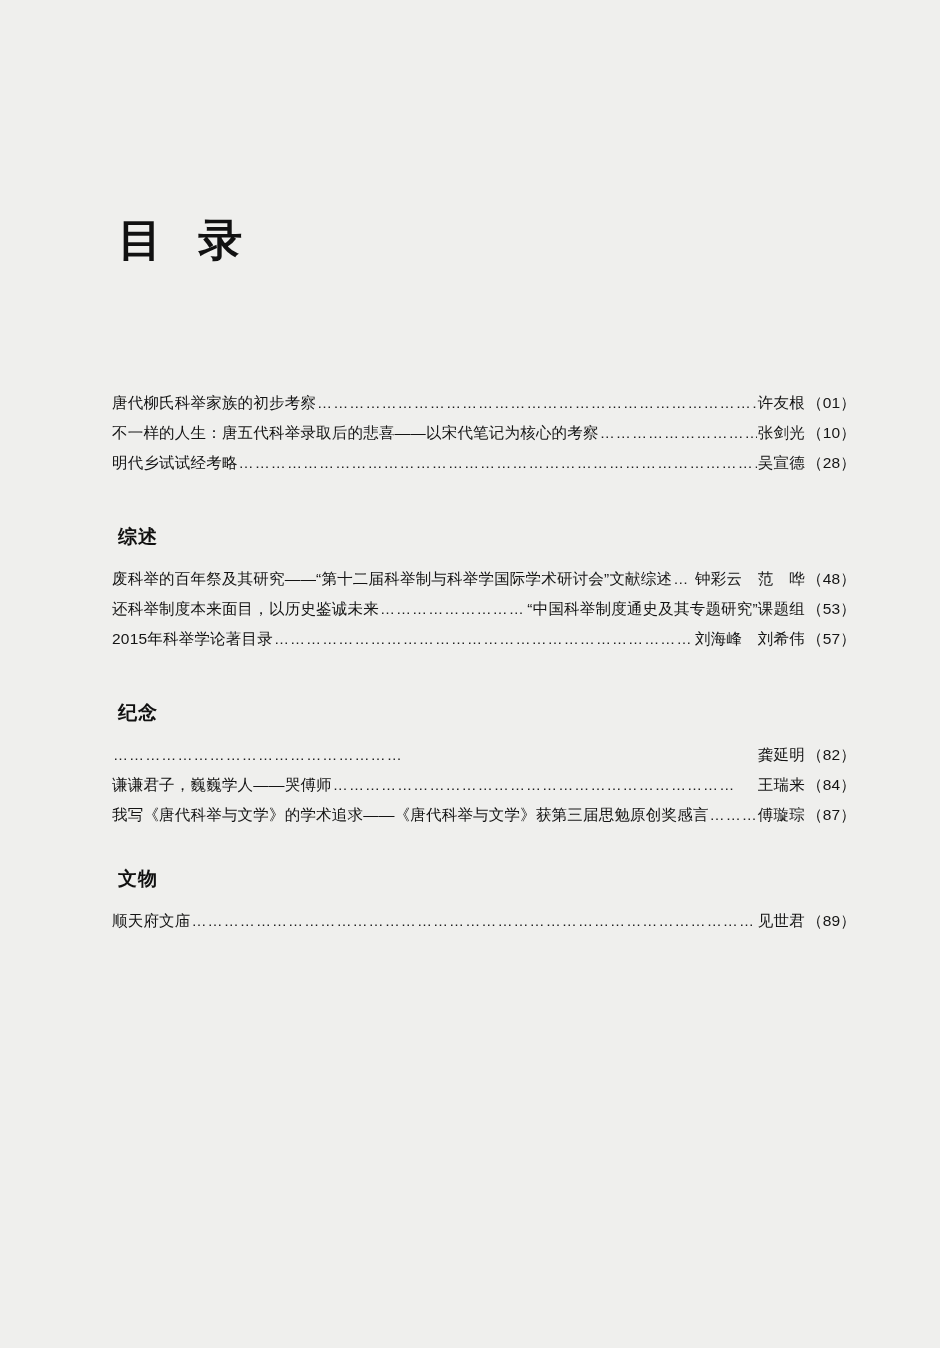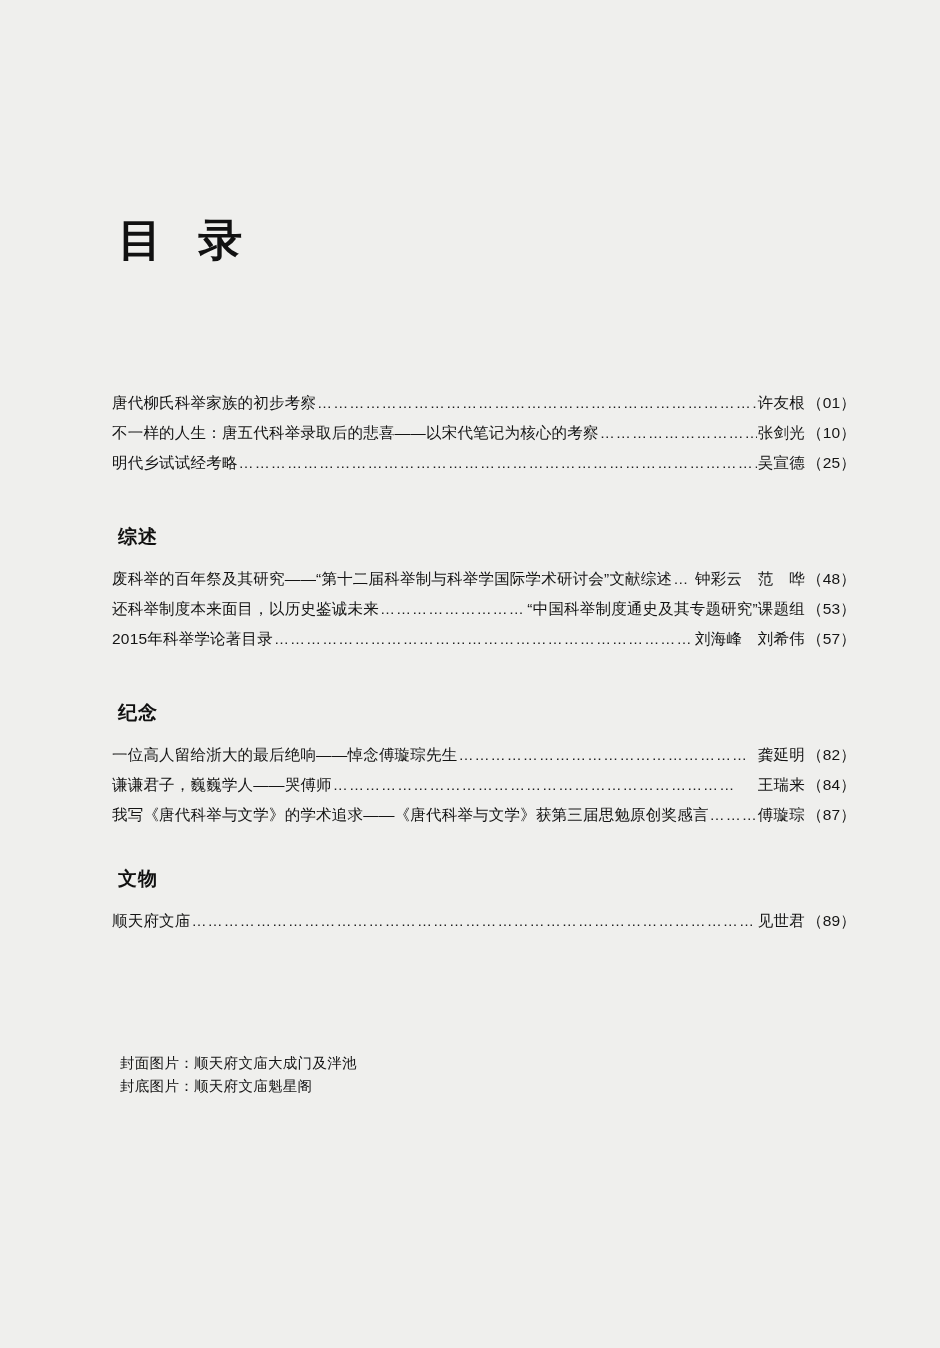--- a/index.html
+++ b/index.html
@@ -121,21 +121,21 @@
         <span class="etitle">不一样的人生：唐五代科举录取后的悲喜——以宋代笔记为核心的考察</span>
         <span class="leader">…………………………</span>
         <span class="eauthor">张剑光</span>
         <span class="epage">（10）</span>
       </div>
 
       <div class="entry">
         <span class="etitle">明代乡试试经考略</span>
         <span class="leader">………………………………………………………………………………………</span>
         <span class="eauthor">吴宣德</span>
-        <span class="epage">（25）</span>
+        <span class="epage">（28）</span>
       </div>
     </div>
 
     <div class="section sec-zongshu">
       <div class="section-heading">综述</div>
 
       <div class="entry">
         <span class="etitle">废科举的百年祭及其研究——“第十二届科举制与科举学国际学术研讨会”文献综述</span>
         <span class="leader">…</span>
         <span class="eauthor">钟彩云　范　哗</span>
@@ -154,21 +154,20 @@
         <span class="leader">……………………………………………………………………………</span>
         <span class="eauthor">刘海峰　刘希伟</span>
         <span class="epage">（57）</span>
       </div>
     </div>
 
     <div class="section sec-jinian">
       <div class="section-heading">纪念</div>
 
       <div class="entry">
-        <span class="etitle">一位高人留给浙大的最后绝响——悼念傅璇琮先生</span>
         <span class="leader">………………………………………………</span>
         <span class="eauthor">龚延明</span>
         <span class="epage">（82）</span>
       </div>
 
       <div class="entry">
         <span class="etitle">谦谦君子，巍巍学人——哭傅师</span>
         <span class="leader">…………………………………………………………………</span>
         <span class="eauthor">王瑞来</span>
         <span class="epage">（84）</span>
@@ -188,18 +187,14 @@
       <div class="entry">
         <span class="etitle">顺天府文庙</span>
         <span class="leader">………………………………………………………………………………………………</span>
         <span class="eauthor">见世君</span>
         <span class="epage">（89）</span>
       </div>
     </div>
 
   </div>
 
-  <div class="notes">
-    <div>封面图片：顺天府文庙大成门及泮池</div>
-    <div>封底图片：顺天府文庙魁星阁</div>
-  </div>
 
 </div>
 
 </body></html>

